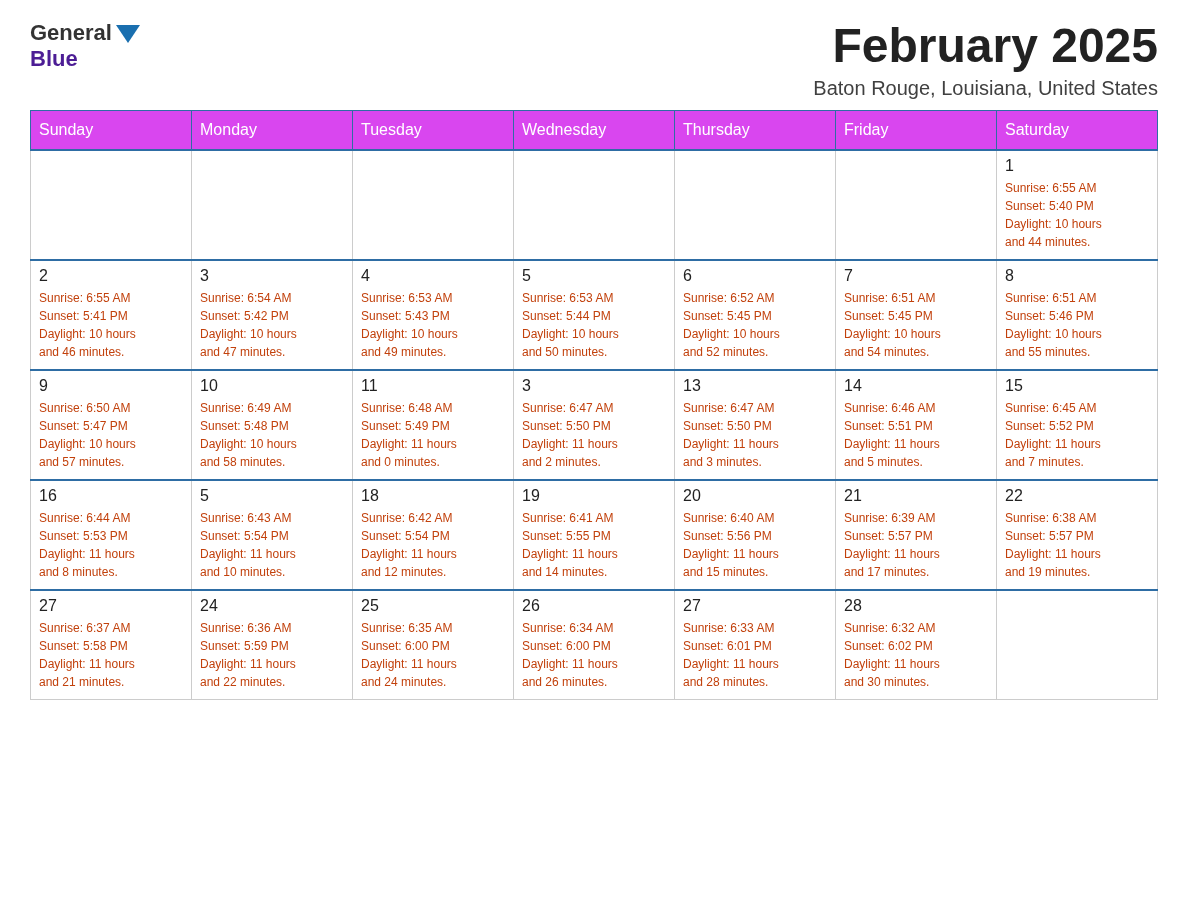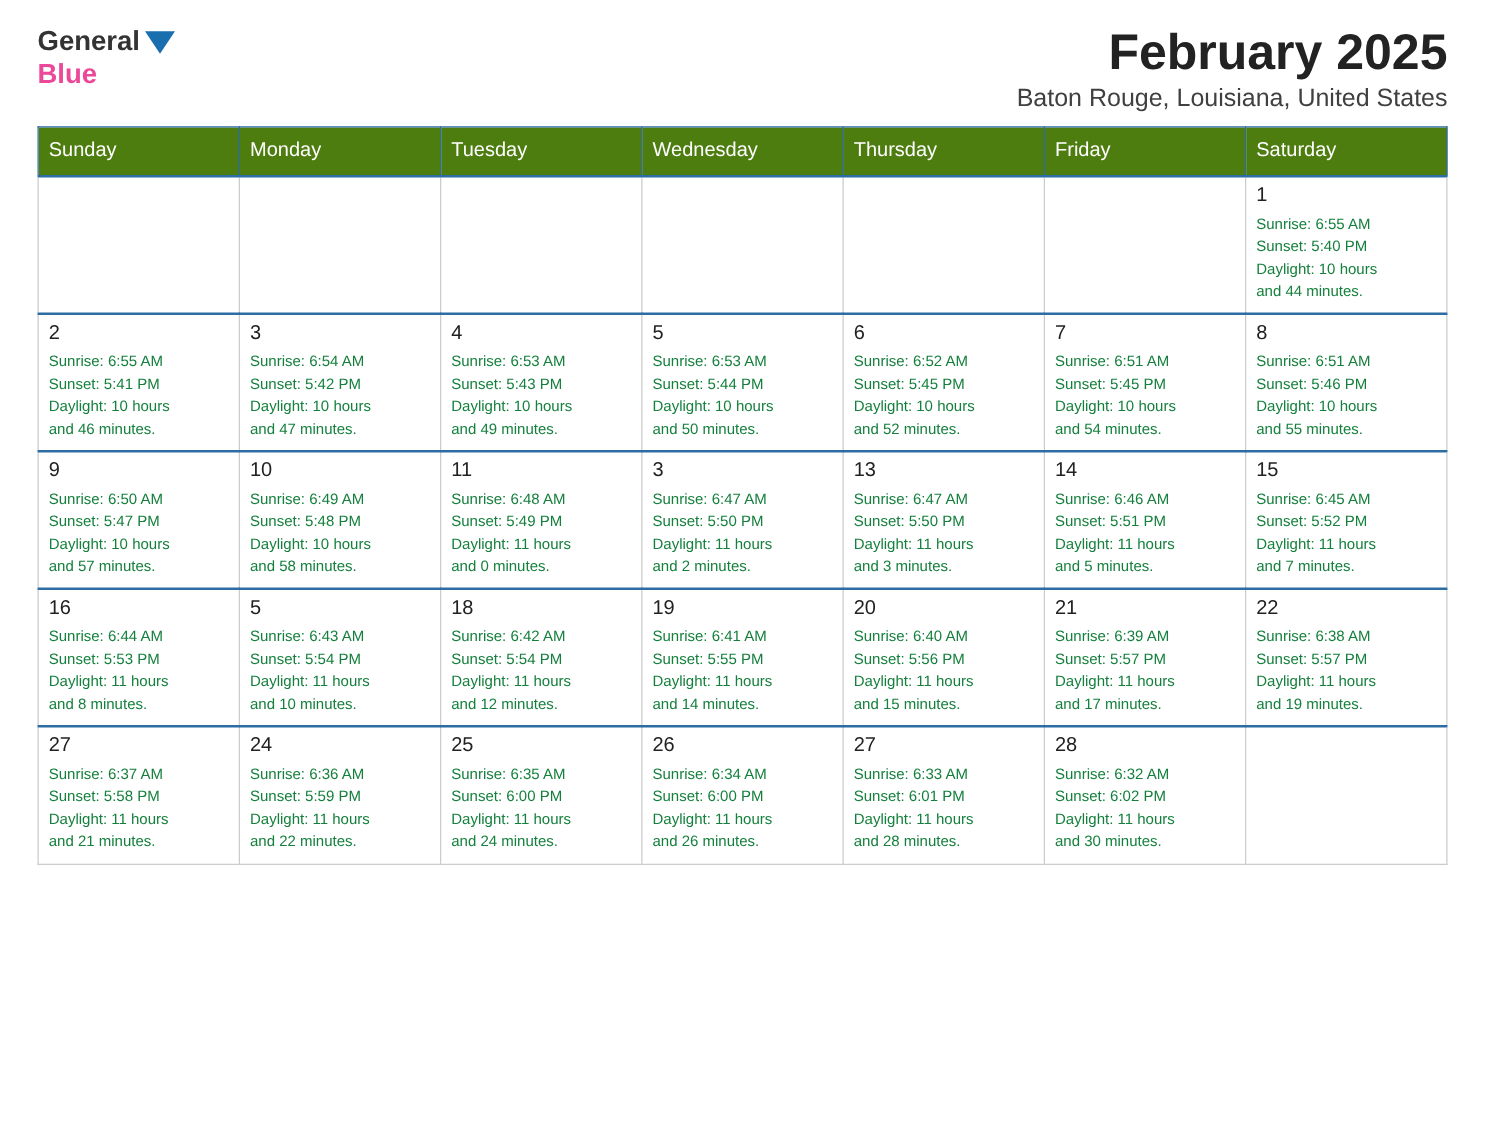--- a/index.html
+++ b/index.html
@@ -17,21 +17,21 @@
       margin-bottom: 10px;
     }
     .logo-text-general {
       font-size: 22px;
       font-weight: bold;
       color: #333;
     }
     .logo-text-blue {
       font-size: 22px;
       font-weight: bold;
-      color: #ec4899;
+      color: #4c1d95;
     }
     .logo-icon {
       width: 0;
       height: 0;
       border-left: 12px solid transparent;
       border-right: 12px solid transparent;
       border-top: 18px solid #1a6faf;
       margin-left: 4px;
       margin-top: 2px;
     }
@@ -40,37 +40,37 @@
       flex-direction: column;
     }
     .logo-row1 {
       display: flex;
       align-items: center;
     }
     .title-section {
       text-align: right;
     }
     .main-title {
-      font-size: 40px;
+      font-size: 48px;
       font-weight: bold;
       color: #222;
       line-height: 1.1;
     }
     .subtitle {
       font-size: 20px;
       color: #404040;
       margin-top: 4px;
     }
     .calendar {
       width: 100%;
       border-collapse: collapse;
       margin-top: 10px;
     }
     .calendar thead tr th {
-      background-color: #4d7c0f;
+      background-color: #d946ef;
       color: white;
       padding: 10px 8px;
       text-align: left;
       font-size: 16px;
       font-weight: normal;
       border: 1px solid #2e6da4;
     }
     .calendar tbody tr td {
       vertical-align: top;
       border: 1px solid #ccc;
@@ -80,21 +80,21 @@
       height: 110px;
     }
     .day-number {
       font-size: 16px;
       color: #222;
       font-weight: normal;
       margin-bottom: 4px;
     }
     .day-info {
       font-size: 12px;
-      color: #15803d;
+      color: #c2410c;
       line-height: 1.5;
     }
     .calendar tbody tr {
       border-top: 2px solid #2e6da4;
     }
     .empty-cell {
       background: #fff;
     }
   </style>
 </head>

